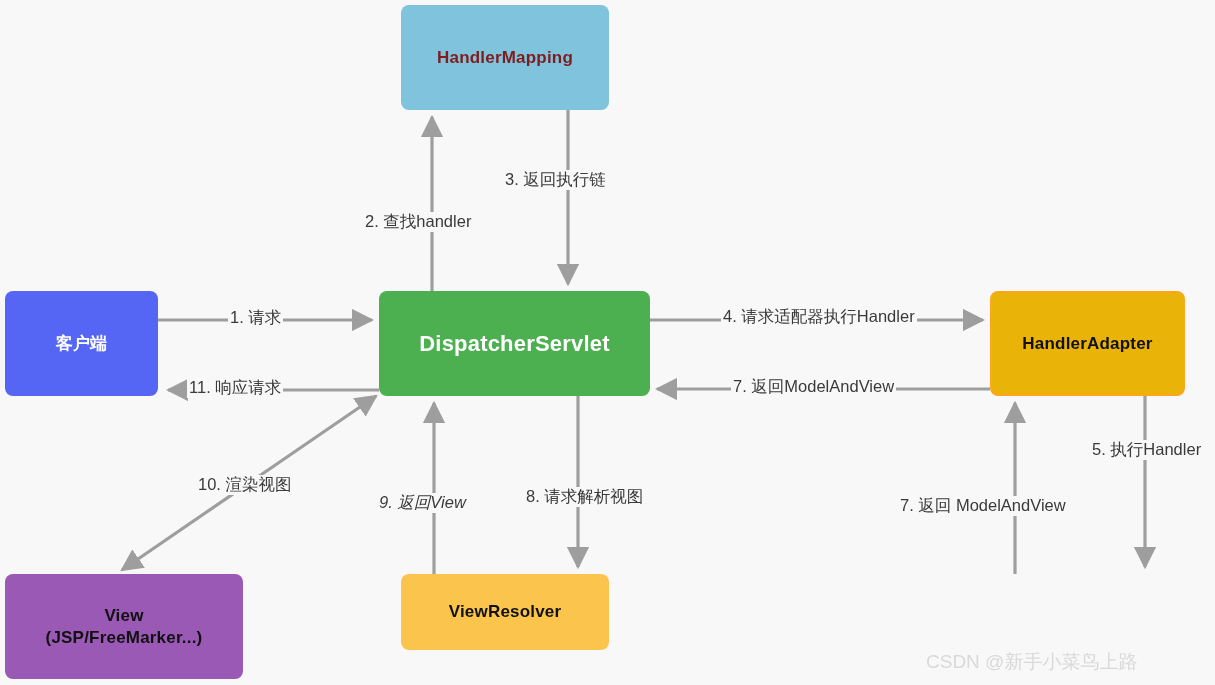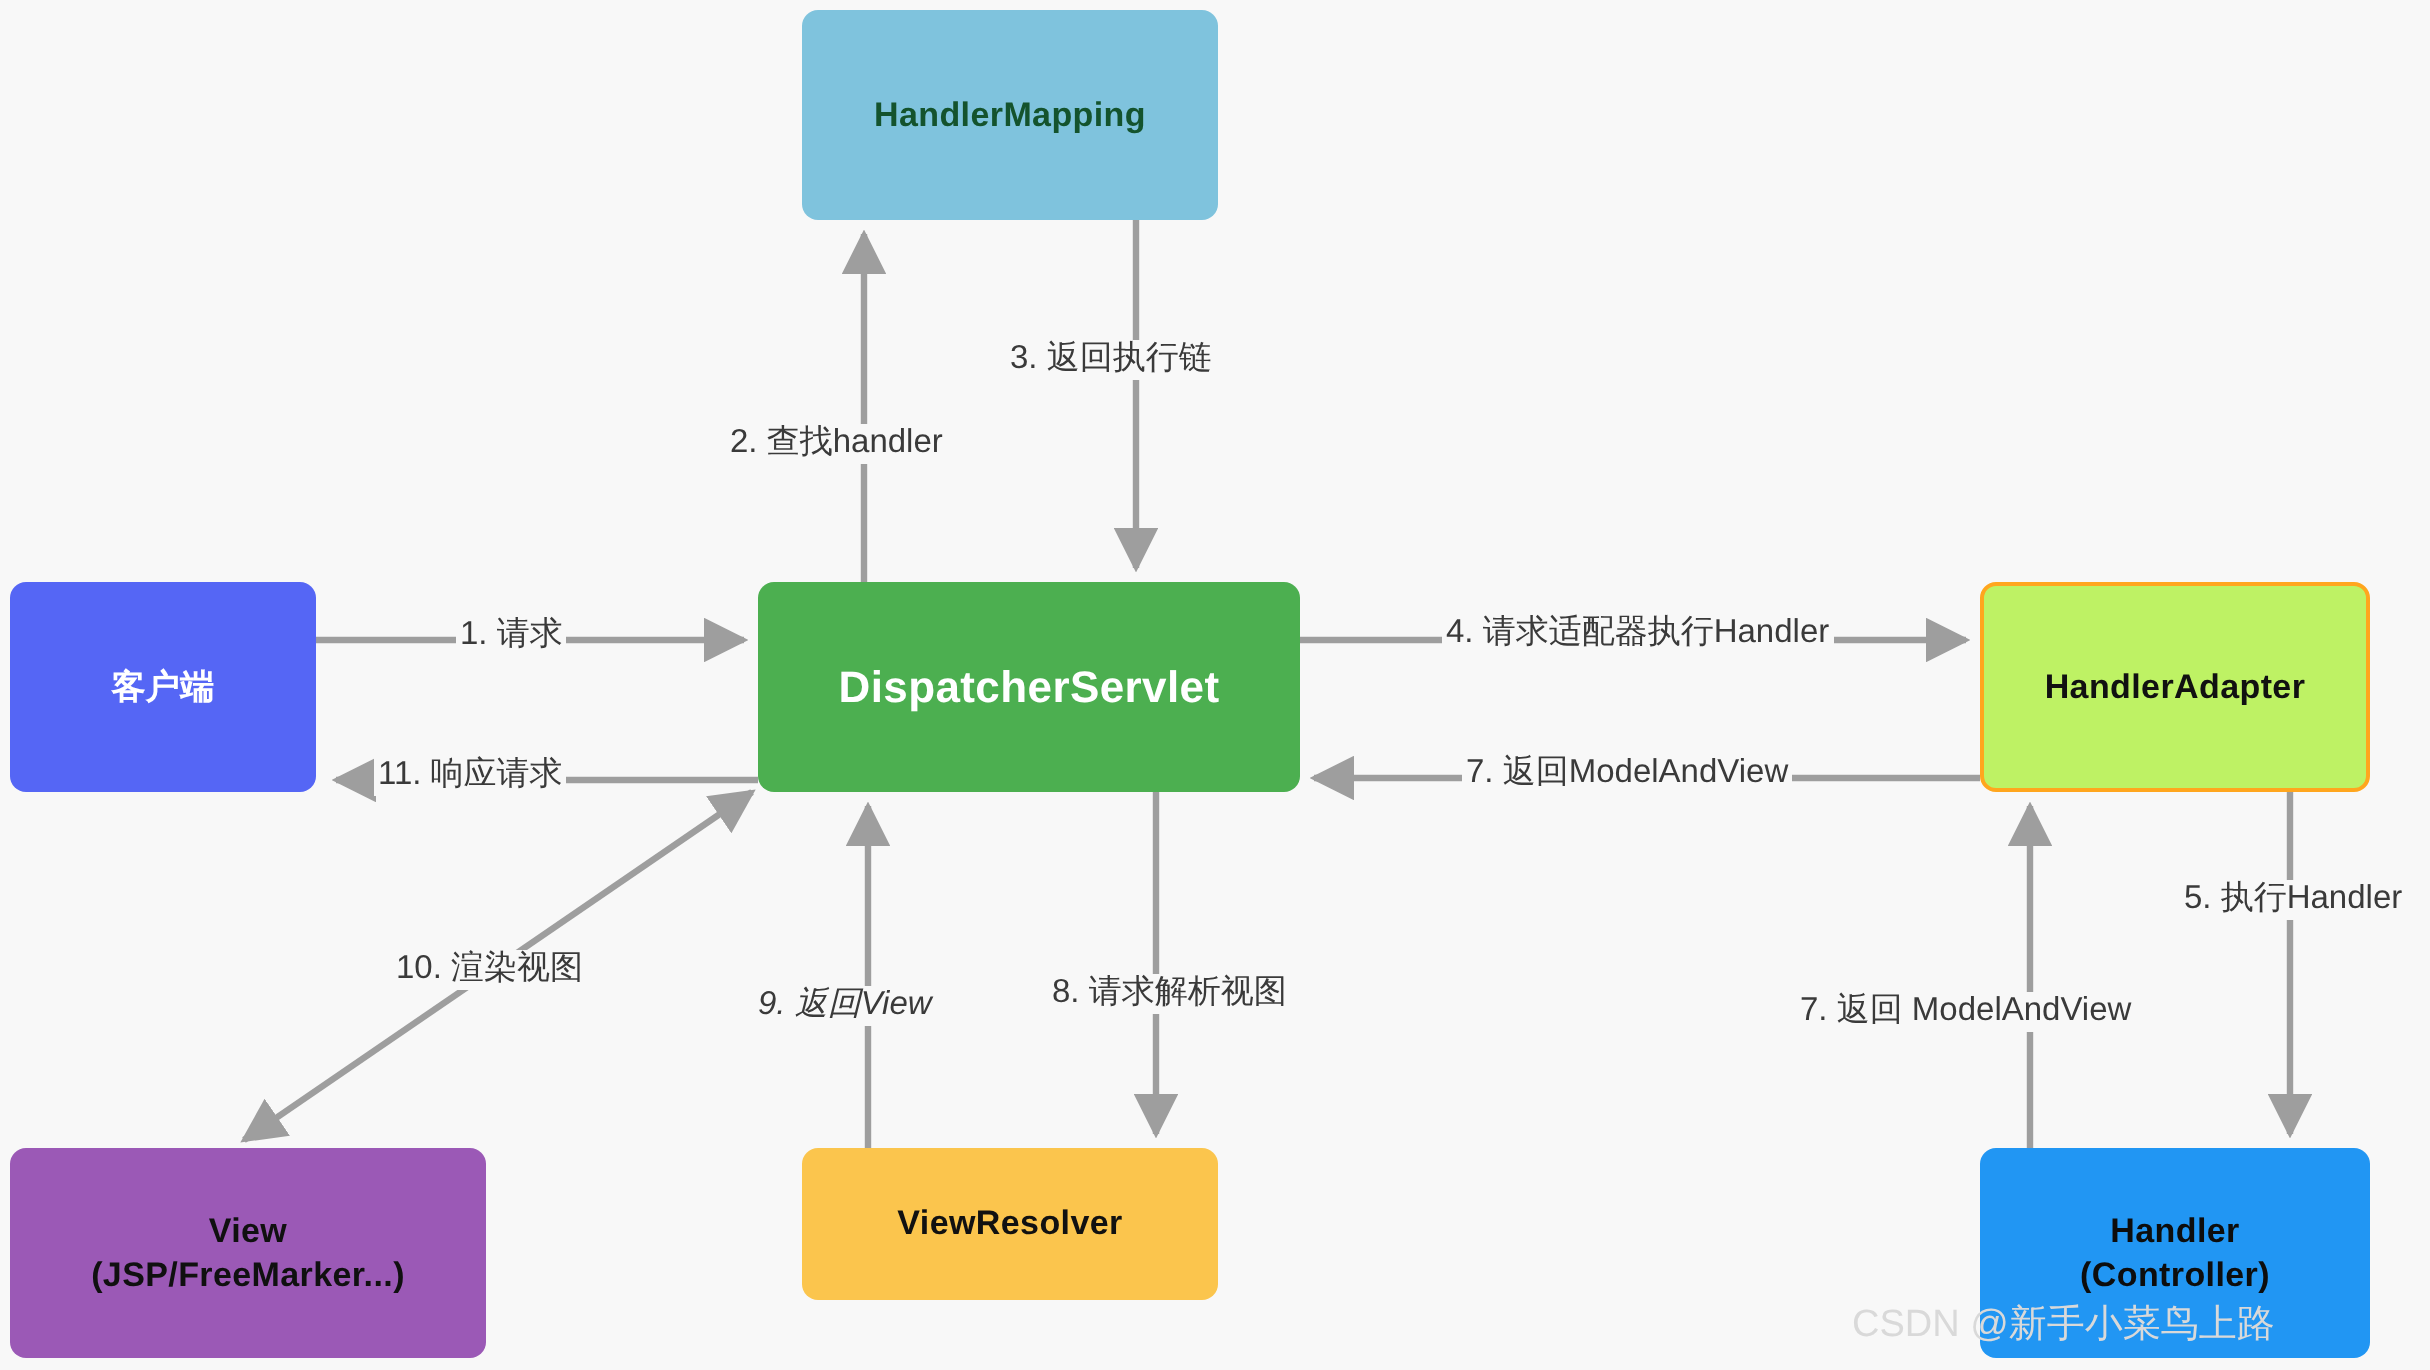--- a/index.html
+++ b/index.html
@@ -20,22 +20,22 @@
     text-align:center;
     font-weight:bold;
     line-height:1.25;
     letter-spacing:.2px;
     z-index:2;
   }
 
   
   #n-client      {left:5px;   top:291px; width:153px; height:105px; background:#5566f5; color:#ffffff; font-size:17px;}
   #n-dispatcher  {left:379px; top:291px; width:271px; height:105px; background:#4caf50; color:#ffffff; font-size:22px;}
-  #n-handlermap  {left:401px; top:5px;   width:208px; height:105px; background:#7fc3dd; color:#14532d; font-size:17px;}
-  #n-handleradpt {left:990px; top:291px; width:195px; height:105px; background:#bef264; color:#111111; font-size:17px; border:2px solid #ffa61e;}
+  #n-handlermap  {left:401px; top:5px;   width:208px; height:105px; background:#7fc3dd; color:#7f1d1d; font-size:17px;}
+  #n-handleradpt {left:990px; top:291px; width:195px; height:105px; background:#eab308; color:#111111; font-size:17px; border:2px solid #ffa61e;}
   #n-handler     {left:990px; top:574px; width:195px; height:105px; background:#2196f3; color:#0d0d0d; font-size:17px;}
   #n-viewresolver{left:401px; top:574px; width:208px; height:76px; background:#fbc54d; color:#111111; font-size:17px;}
   #n-view        {left:5px;   top:574px; width:238px; height:105px; background:#9b59b6; color:#101010; font-size:17px;}
   .node-label{white-space:pre-line;padding:0 6px;}
 
   
   .elabel{
     position:absolute;
     background:#f8f8f8;
     color:#3a3a3a;
@@ -117,24 +117,20 @@
   </div>
 
   <div class="node" id="n-handlermap">
     <span class="node-label">HandlerMapping</span>
   </div>
 
   <div class="node" id="n-handleradpt">
     <span class="node-label">HandlerAdapter</span>
   </div>
 
-  <div class="node" id="n-handler">
-    <span class="node-label">Handler
-(Controller)</span>
-  </div>
 
   <div class="node" id="n-viewresolver">
     <span class="node-label">ViewResolver</span>
   </div>
 
   <div class="node" id="n-view">
     <span class="node-label">View
 (JSP/FreeMarker...)</span>
   </div>
 

